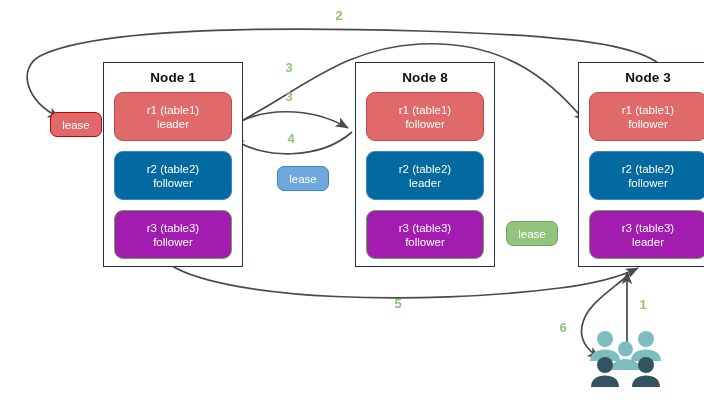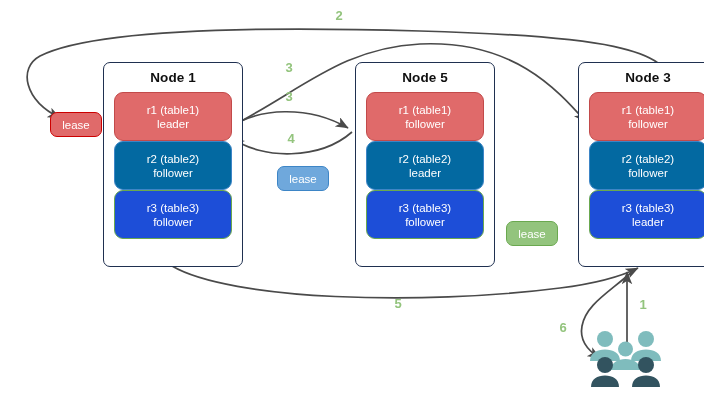--- a/index.html
+++ b/index.html
@@ -11,48 +11,49 @@
   #canvas{position:relative;width:704px;height:405px;background:#fff;}
 
   
   #arrows{position:absolute;left:0;top:0;width:704px;height:405px;}
 
   
   .node{
     position:absolute;
     box-sizing:border-box;
     border:1.4px solid #1f3050;
-    border-radius:7px;
+    border-radius:0;
     background:#ffffff;
   }
   .node-title{
     position:absolute;left:0;right:0;top:7px;
     text-align:center;
     font-size:13.5px;font-weight:bold;color:#0f0f0f;
     letter-spacing:.1px;
   }
   .replicas{
     position:absolute;left:10px;right:10px;top:29px;
   }
   .replica{
     box-sizing:border-box;
     height:49px;
+    margin-bottom:10px;
     border-radius:9px;
     display:flex;flex-direction:column;
     align-items:center;justify-content:center;
     color:#ffffff;
     font-size:11.5px;
     line-height:14px;
     text-align:center;
   }
   .replica:last-child{margin-bottom:0;}
   .replica .ln{display:block;}
   .r-red{background:#e06a6a;border:1.3px solid #c24a4a;}
   .r-blue{background:#0369a1;border:1.3px solid #3d85c6;}
-  .r-green{background:#1d4ed8;border:1.3px solid #6aa84f;align-items:center;}
+  .r-green{background:#a21caf;border:1.3px solid #6aa84f;align-items:center;}
 
   
   .lease{
     position:absolute;
     box-sizing:border-box;
     display:flex;align-items:center;justify-content:center;
     border-radius:7px;
     color:#ffffff;
     font-size:11.5px;
     height:25px;
@@ -114,21 +115,21 @@
         <span class="ln">follower</span>
       </div>
       <div class="replica r-green">
         <span class="ln">r3 (table3)</span>
         <span class="ln">follower</span>
       </div>
     </div>
   </div>
 
   <div class="node" id="node-2" style="left:355px;top:62px;width:140px;height:205px;">
-    <div class="node-title">Node 5</div>
+    <div class="node-title">Node 8</div>
     <div class="replicas">
       <div class="replica r-red">
         <span class="ln">r1 (table1)</span>
         <span class="ln">follower</span>
       </div>
       <div class="replica r-blue">
         <span class="ln">r2 (table2)</span>
         <span class="ln">leader</span>
       </div>
       <div class="replica r-green">

